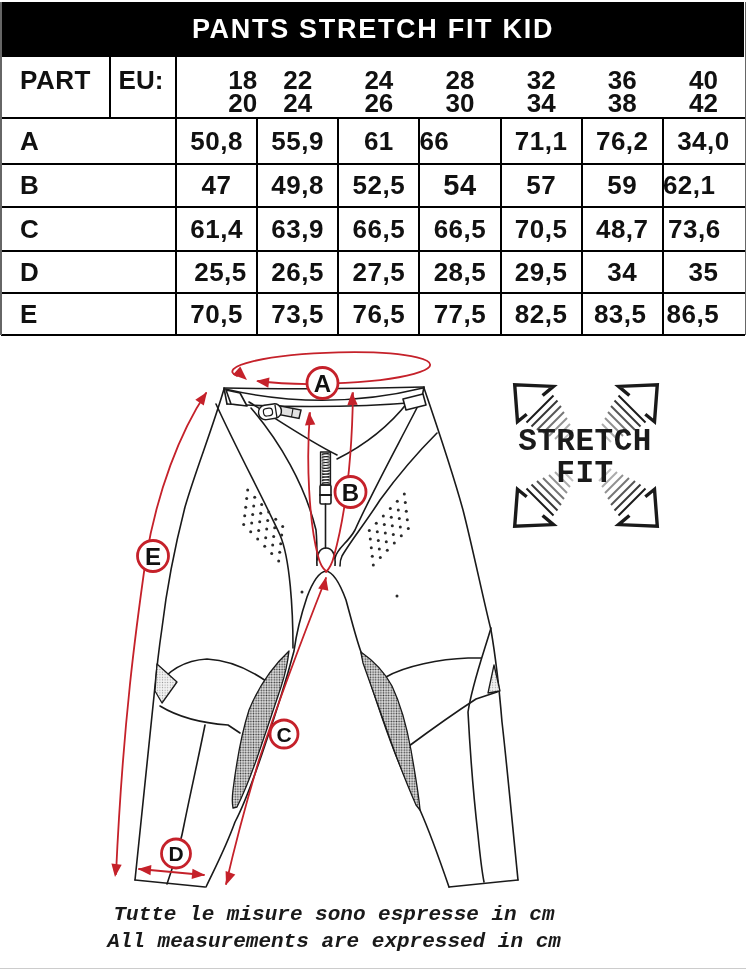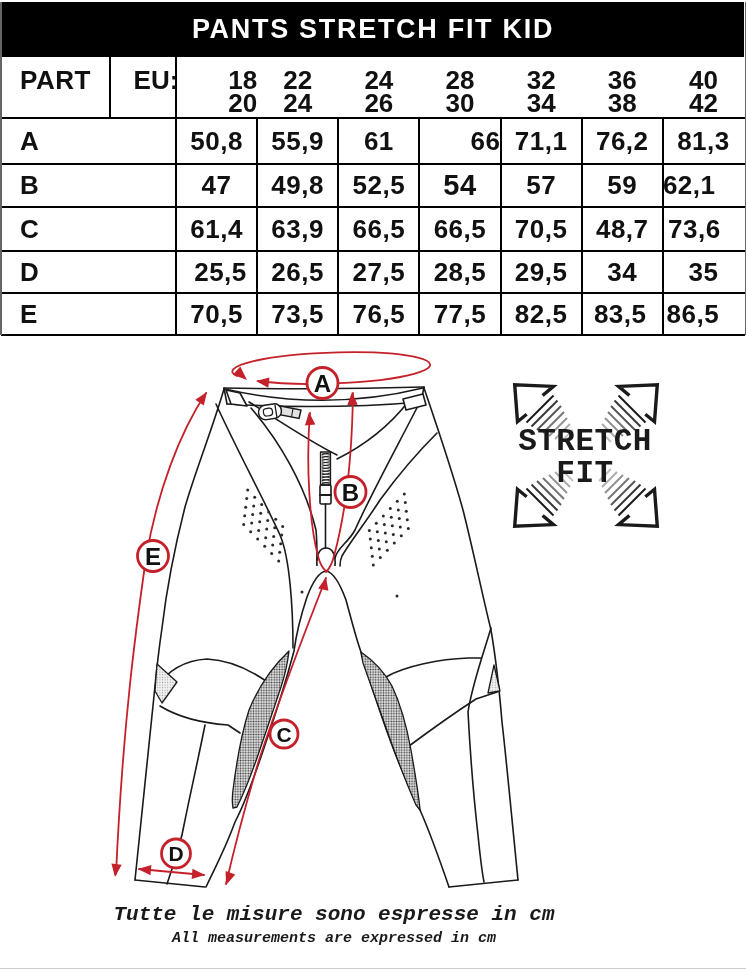--- a/index.html
+++ b/index.html
@@ -235,36 +235,36 @@
 <div style="position:absolute;left:175px;top:57px;width:2px;height:278px;background:#000;"></div>
 <div style="position:absolute;left:256.1px;top:117px;width:2px;height:218px;background:#000;"></div>
 <div style="position:absolute;left:337.3px;top:117px;width:2px;height:218px;background:#000;"></div>
 <div style="position:absolute;left:418.4px;top:117px;width:2px;height:218px;background:#000;"></div>
 <div style="position:absolute;left:499.6px;top:117px;width:2px;height:218px;background:#000;"></div>
 <div style="position:absolute;left:580.7px;top:117px;width:2px;height:218px;background:#000;"></div>
 <div style="position:absolute;left:661.9px;top:117px;width:2px;height:218px;background:#000;"></div>
 <div style="position:absolute;left:0;top:2px;width:1.5px;height:333px;background:#666;"></div>
 <div style="position:absolute;left:744.5px;top:2px;width:1.5px;height:333px;background:#666;"></div>
 <div style="position:absolute;left:20px;top:68.5px;font-size:26px;line-height:23px;font-weight:bold;letter-spacing:0.5px;">PART</div>
-<div style="position:absolute;left:110px;top:68.5px;width:62px;text-align:center;font-size:26px;line-height:23px;font-weight:bold;padding-left:15px;">EU:</div>
+<div style="position:absolute;left:110px;top:68.5px;width:62px;text-align:center;font-size:26px;line-height:23px;font-weight:bold;">EU:</div>
 <div style="position:absolute;left:176.0px;top:68.5px;width:81.1px;text-align:right;font-size:26px;font-weight:bold;line-height:23px;">18<br>20</div>
 <div style="position:absolute;left:257.1px;top:68.5px;width:81.1px;text-align:center;font-size:26px;font-weight:bold;line-height:23px;">22<br>24</div>
 <div style="position:absolute;left:338.3px;top:68.5px;width:81.1px;text-align:center;font-size:26px;font-weight:bold;line-height:23px;">24<br>26</div>
 <div style="position:absolute;left:419.4px;top:68.5px;width:81.1px;text-align:center;font-size:26px;font-weight:bold;line-height:23px;">28<br>30</div>
 <div style="position:absolute;left:500.6px;top:68.5px;width:81.1px;text-align:center;font-size:26px;font-weight:bold;line-height:23px;">32<br>34</div>
 <div style="position:absolute;left:581.7px;top:68.5px;width:81.1px;text-align:center;font-size:26px;font-weight:bold;line-height:23px;">36<br>38</div>
 <div style="position:absolute;left:662.9px;top:68.5px;width:81.1px;text-align:center;font-size:26px;font-weight:bold;line-height:23px;">40<br>42</div>
 <div style="position:absolute;left:20px;top:129.9px;font-size:26px;line-height:23px;font-weight:bold;">A</div>
 <div style="position:absolute;left:176.0px;top:129.9px;width:81.1px;text-align:center;font-size:26px;line-height:23px;font-weight:bold;letter-spacing:0.5px;">50,8</div>
 <div style="position:absolute;left:257.1px;top:129.9px;width:81.1px;text-align:center;font-size:26px;line-height:23px;font-weight:bold;letter-spacing:0.5px;">55,9</div>
 <div style="position:absolute;left:338.3px;top:129.9px;width:81.1px;text-align:center;font-size:26px;line-height:23px;font-weight:bold;letter-spacing:0.5px;">61</div>
-<div style="position:absolute;left:419.4px;top:129.9px;width:81.1px;text-align:right;font-size:26px;line-height:23px;font-weight:bold;letter-spacing:0.5px;">66</div>
+<div style="position:absolute;left:419.4px;top:129.9px;width:81.1px;text-align:left;font-size:26px;line-height:23px;font-weight:bold;letter-spacing:0.5px;">66</div>
 <div style="position:absolute;left:500.6px;top:129.9px;width:81.1px;text-align:center;font-size:26px;line-height:23px;font-weight:bold;letter-spacing:0.5px;">71,1</div>
 <div style="position:absolute;left:581.7px;top:129.9px;width:81.1px;text-align:center;font-size:26px;line-height:23px;font-weight:bold;letter-spacing:0.5px;">76,2</div>
-<div style="position:absolute;left:662.9px;top:129.9px;width:81.1px;text-align:center;font-size:26px;line-height:23px;font-weight:bold;letter-spacing:0.5px;">81,3</div>
+<div style="position:absolute;left:662.9px;top:129.9px;width:81.1px;text-align:center;font-size:26px;line-height:23px;font-weight:bold;letter-spacing:0.5px;">34,0</div>
 <div style="position:absolute;left:20px;top:174.4px;font-size:26px;line-height:23px;font-weight:bold;">B</div>
 <div style="position:absolute;left:176.0px;top:174.4px;width:81.1px;text-align:center;font-size:26px;line-height:23px;font-weight:bold;letter-spacing:0.5px;">47</div>
 <div style="position:absolute;left:257.1px;top:174.4px;width:81.1px;text-align:center;font-size:26px;line-height:23px;font-weight:bold;letter-spacing:0.5px;">49,8</div>
 <div style="position:absolute;left:338.3px;top:174.4px;width:81.1px;text-align:center;font-size:26px;line-height:23px;font-weight:bold;letter-spacing:0.5px;">52,5</div>
 <div style="position:absolute;left:419.4px;top:174.4px;width:81.1px;text-align:center;font-size:29px;line-height:23px;font-weight:bold;letter-spacing:0.5px;">54</div>
 <div style="position:absolute;left:500.6px;top:174.4px;width:81.1px;text-align:center;font-size:26px;line-height:23px;font-weight:bold;letter-spacing:0.5px;">57</div>
 <div style="position:absolute;left:581.7px;top:174.4px;width:81.1px;text-align:center;font-size:26px;line-height:23px;font-weight:bold;letter-spacing:0.5px;">59</div>
 <div style="position:absolute;left:662.9px;top:174.4px;width:81.1px;text-align:left;font-size:26px;line-height:23px;font-weight:bold;letter-spacing:0.5px;">62,1</div>
 <div style="position:absolute;left:20px;top:217.9px;font-size:26px;line-height:23px;font-weight:bold;">C</div>
 <div style="position:absolute;left:176.0px;top:217.9px;width:81.1px;text-align:center;font-size:26px;line-height:23px;font-weight:bold;letter-spacing:0.5px;">61,4</div>
@@ -284,14 +284,14 @@
 <div style="position:absolute;left:662.9px;top:260.9px;width:81.1px;text-align:center;font-size:26px;line-height:23px;font-weight:bold;letter-spacing:0.5px;">35</div>
 <div style="position:absolute;left:20px;top:302.9px;font-size:26px;line-height:23px;font-weight:bold;">E</div>
 <div style="position:absolute;left:176.0px;top:302.9px;width:81.1px;text-align:center;font-size:26px;line-height:23px;font-weight:bold;letter-spacing:0.5px;">70,5</div>
 <div style="position:absolute;left:257.1px;top:302.9px;width:81.1px;text-align:center;font-size:26px;line-height:23px;font-weight:bold;letter-spacing:0.5px;">73,5</div>
 <div style="position:absolute;left:338.3px;top:302.9px;width:81.1px;text-align:center;font-size:26px;line-height:23px;font-weight:bold;letter-spacing:0.5px;">76,5</div>
 <div style="position:absolute;left:419.4px;top:302.9px;width:81.1px;text-align:center;font-size:26px;line-height:23px;font-weight:bold;letter-spacing:0.5px;">77,5</div>
 <div style="position:absolute;left:500.6px;top:302.9px;width:81.1px;text-align:center;font-size:26px;line-height:23px;font-weight:bold;letter-spacing:0.5px;">82,5</div>
 <div style="position:absolute;left:581.7px;top:302.9px;width:77px;text-align:center;font-size:26px;line-height:23px;font-weight:bold;letter-spacing:0.5px;">83,5</div>
 <div style="position:absolute;left:662.9px;top:302.9px;width:60px;text-align:center;font-size:26px;line-height:23px;font-weight:bold;letter-spacing:0.5px;">86,5</div>
 <div style="position:absolute;left:0;top:903px;width:668px;text-align:center;font-family:'Liberation Mono',monospace;font-size:21px;font-weight:bold;font-style:italic;color:#1a1a1a;">Tutte le misure sono espresse in cm</div>
-<div style="position:absolute;left:0;top:930px;width:668px;text-align:center;font-family:'Liberation Mono',monospace;font-size:15px;font-weight:bold;font-style:italic;color:#1a1a1a;">All measurements are expressed in cm</div>
+<div style="position:absolute;left:0;top:930px;width:668px;text-align:center;font-family:'Liberation Mono',monospace;font-size:21px;font-weight:bold;font-style:italic;color:#1a1a1a;">All measurements are expressed in cm</div>
 <div style="position:absolute;left:0;top:968px;width:746px;height:1px;background:#ccc;"></div>
 
 </body></html>

